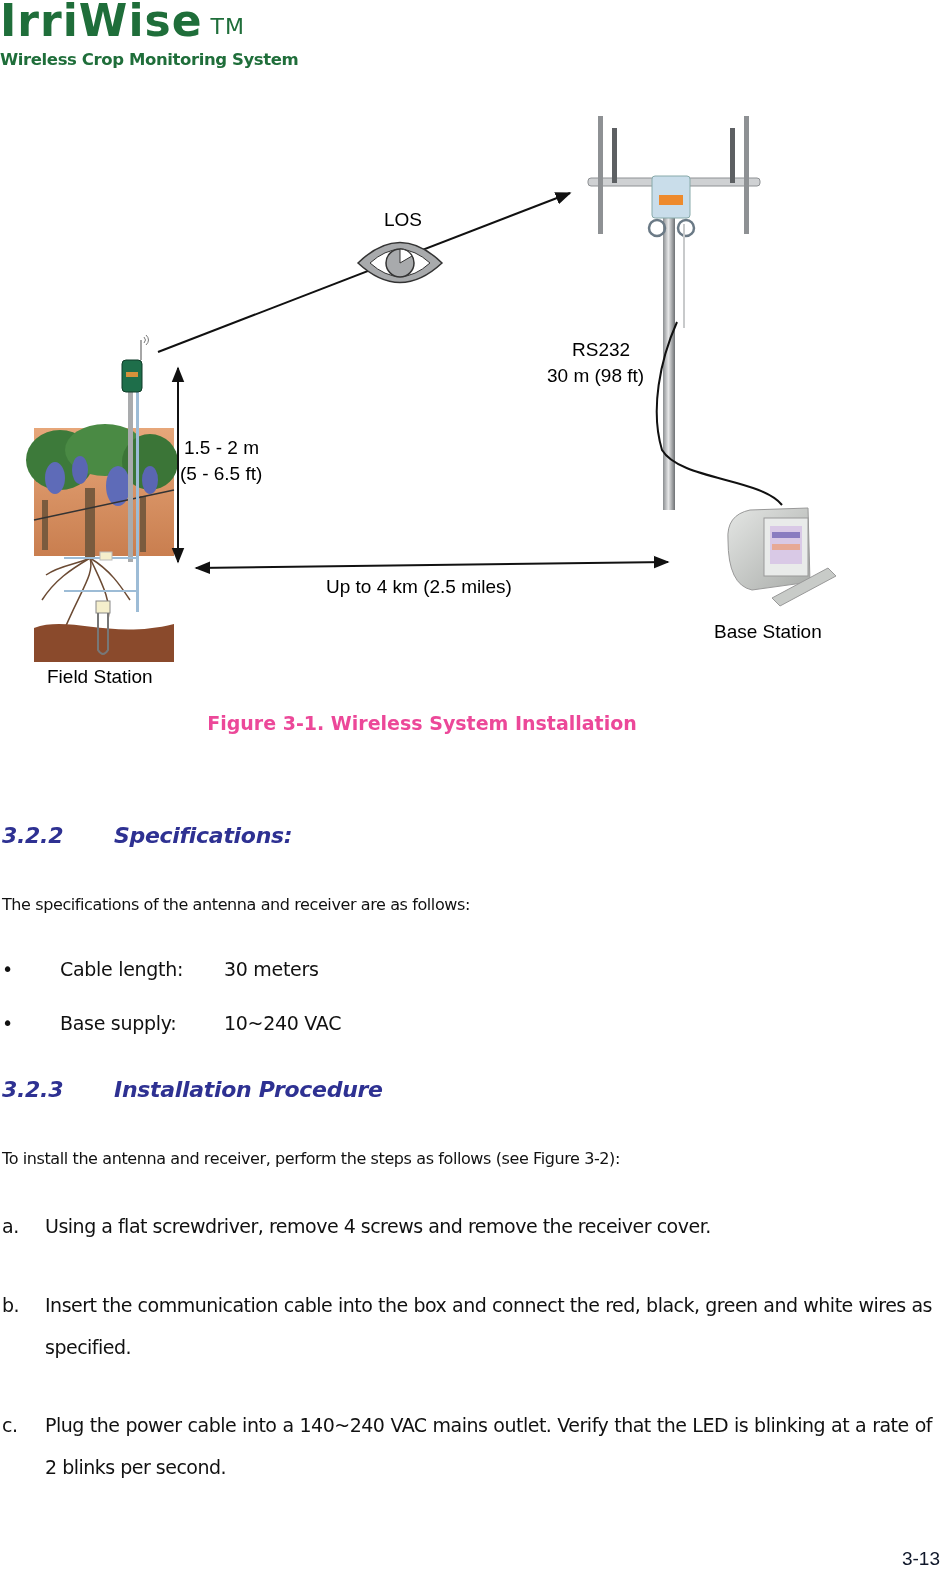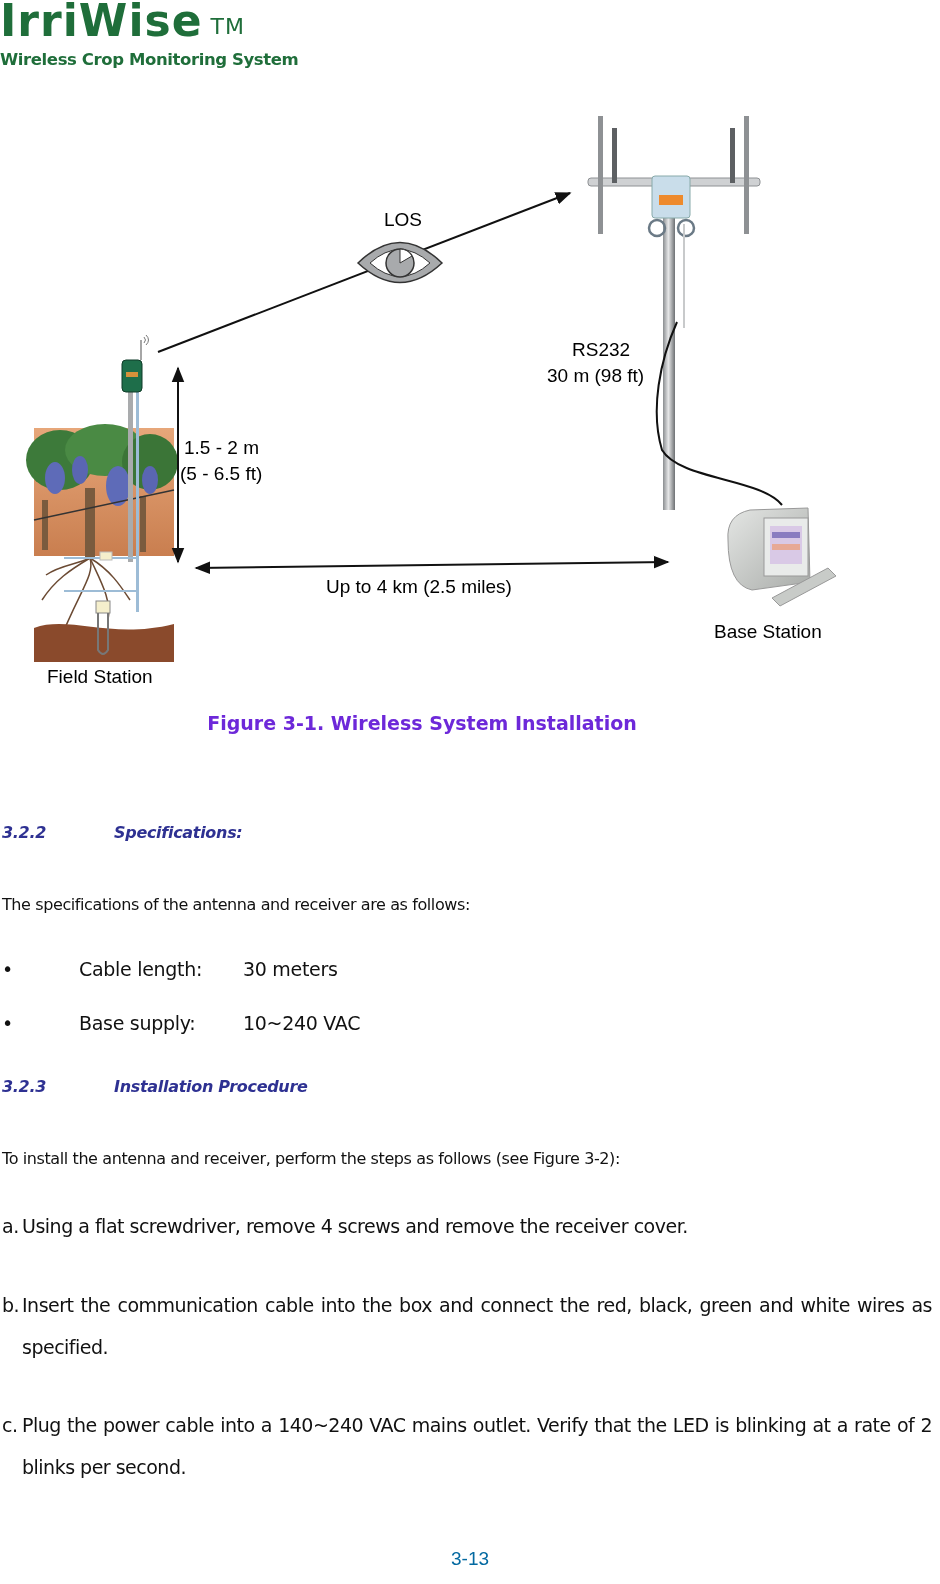--- a/index.html
+++ b/index.html
@@ -3,31 +3,31 @@
 <meta charset="utf-8">
 <style>
   html, body { margin:0; padding:0; background:#ffffff; }
   body { width:940px; height:1584px; position:relative; overflow:hidden; font-family:"DejaVu Sans", sans-serif; color:#111; }
   .abs { position:absolute; }
   .logo-title { left:0; top:-4px; font-family:"DejaVu Sans", sans-serif; font-weight:bold; font-size:44px; color:#1f6e3a; letter-spacing:1px; line-height:50px; }
   .logo-tm { font-size:22px; font-weight:normal; vertical-align:top; position:relative; top:6px; margin-left:8px; }
   .logo-sub { left:0; top:50px; font-family:"DejaVu Sans", sans-serif; font-weight:bold; font-size:16.5px; color:#1f6e3a; letter-spacing:-0.4px; }
   svg.fig { left:0; top:100px; }
   .diag-label { font-family:"Liberation Sans", sans-serif; font-size:19px; color:#222; }
-  .caption { left:0; width:844px; top:712px; text-align:center; font-family:"DejaVu Sans", sans-serif; font-weight:bold; font-size:19px; color:#6d28d9; }
-  .h2 { left:2px; font-family:"DejaVu Sans", sans-serif; font-weight:bold; font-style:italic; font-size:16px; color:#2e3192; letter-spacing:-0.3px; }
+  .caption { left:0; width:844px; top:712px; text-align:center; font-family:"DejaVu Sans", sans-serif; font-weight:bold; font-size:19px; color:#ec4899; }
+  .h2 { left:2px; font-family:"DejaVu Sans", sans-serif; font-weight:bold; font-style:italic; font-size:22px; color:#2e3192; letter-spacing:-0.3px; }
   .h2 .num { display:inline-block; width:112px; }
   .para { left:2px; font-family:"DejaVu Sans", sans-serif; font-size:16px; color:#111; letter-spacing:-0.4px; }
   .bullet { left:2px; font-family:"DejaVu Sans", sans-serif; font-size:19px; color:#111; letter-spacing:-0.3px; }
   .bullet .dot { display:inline-block; width:58px; }
-  .bullet .k { display:inline-block; width:164px;margin-left:19px; }
+  .bullet .k { display:inline-block; width:164px; }
   .step { left:2px; width:930px; font-family:"DejaVu Sans", sans-serif; font-size:19px; color:#111; letter-spacing:-0.5px; line-height:42px; }
   .step .mk { position:absolute; left:0; top:0; width:40px; }
-  .step .tx { display:block; margin-left:20px; text-align:justify; }
-  .pagenum { left:0; width:940px; top:1548px; text-align:center; font-family:"Liberation Sans", sans-serif; font-size:19px; color:#0369a1; }
+  .step .tx { display:block; margin-left:43px; text-align:justify; }
+  .pagenum { left:0; width:940px; top:1548px; text-align:right; font-family:"Liberation Sans", sans-serif; font-size:19px; color:#0f172a; }
 </style>
 </head>
 <body>
 
 <div class="abs logo-title"><span>IrriWise</span><span class="logo-tm">TM</span></div>
 <div class="abs logo-sub">Wireless Crop Monitoring System</div>
 
 <svg class="abs fig" width="940" height="600" viewBox="0 100 940 600" xmlns="http://www.w3.org/2000/svg">
   <defs>
     <marker id="ah" viewBox="0 0 10 10" refX="9" refY="5" markerWidth="8" markerHeight="8" orient="auto-start-reverse">

